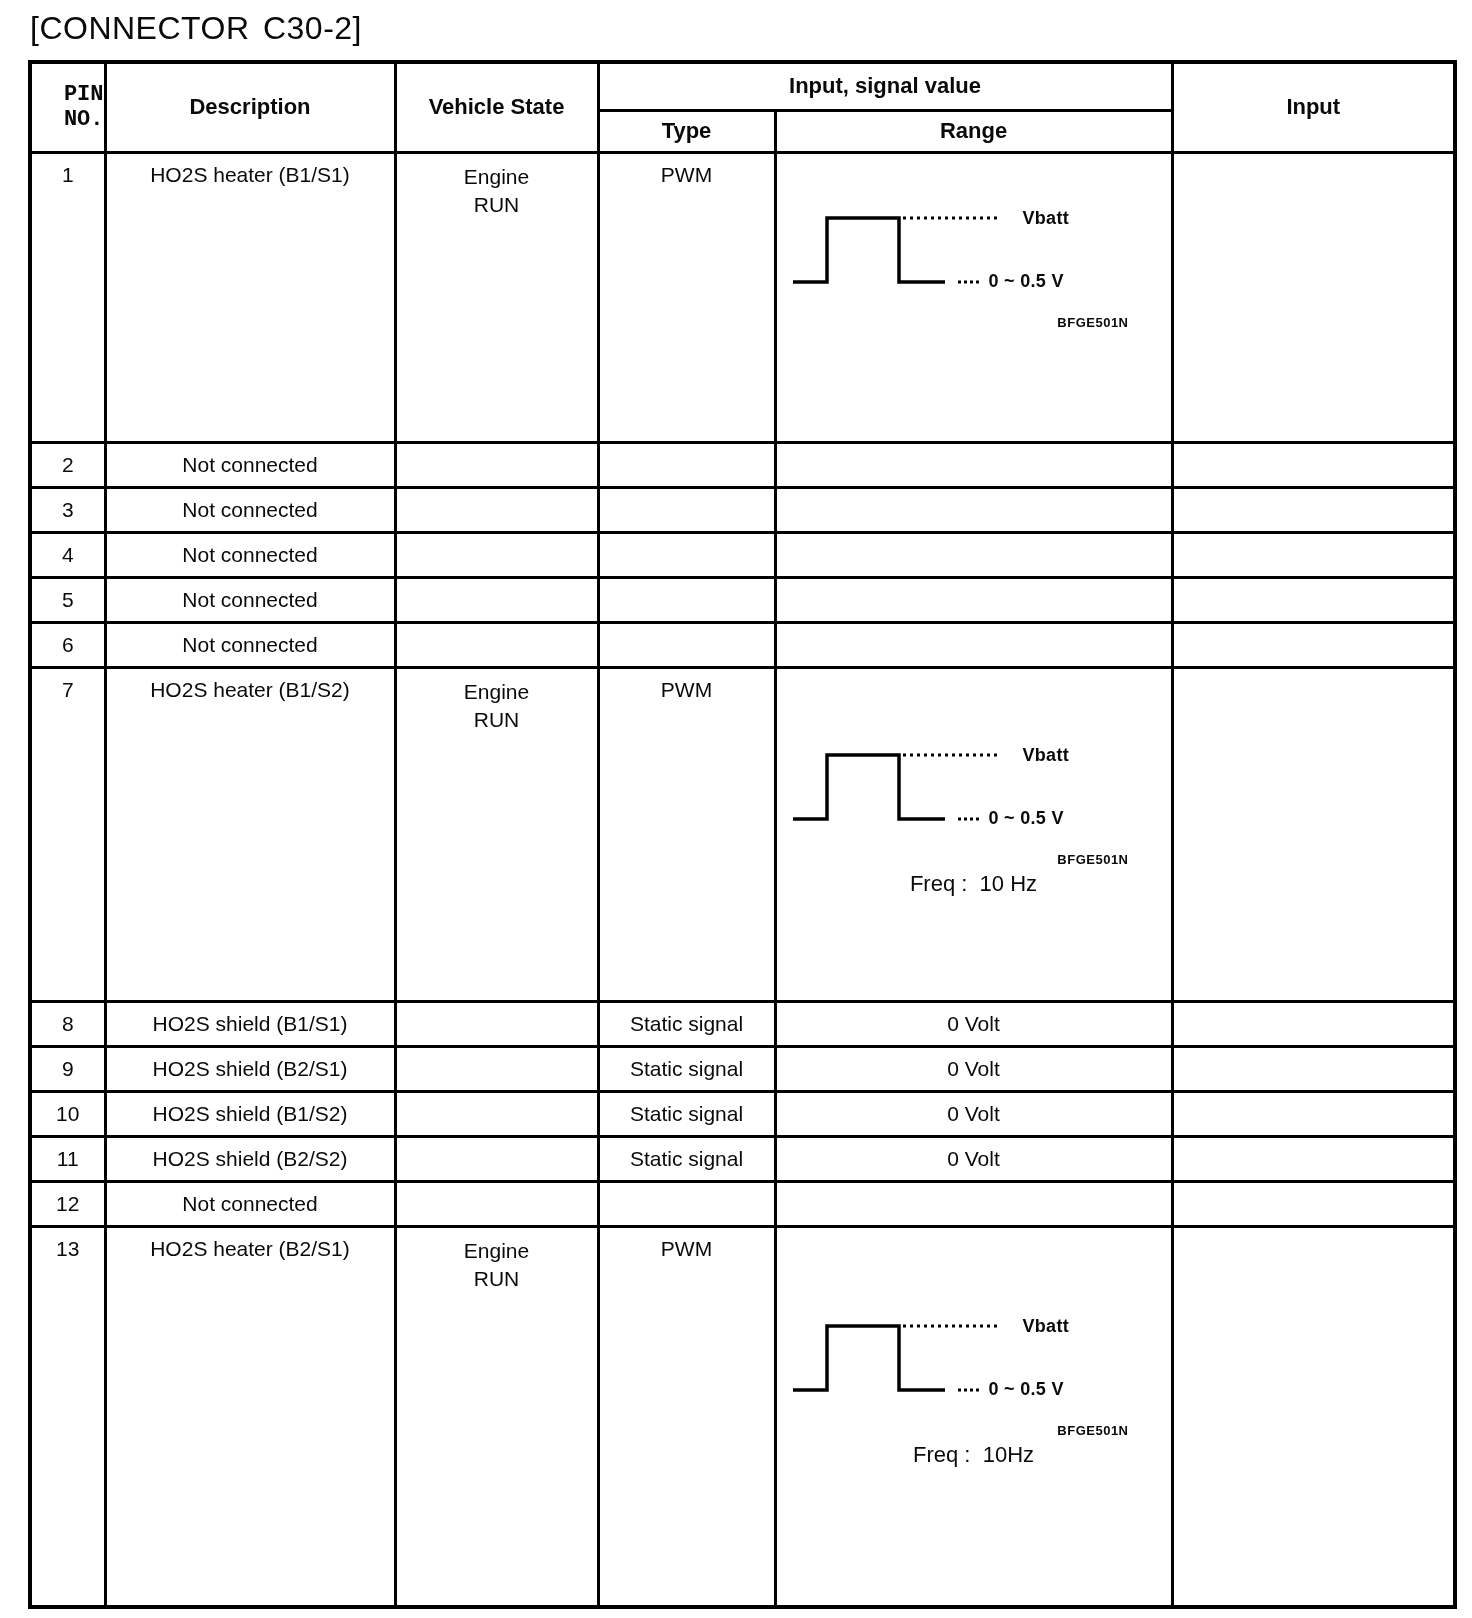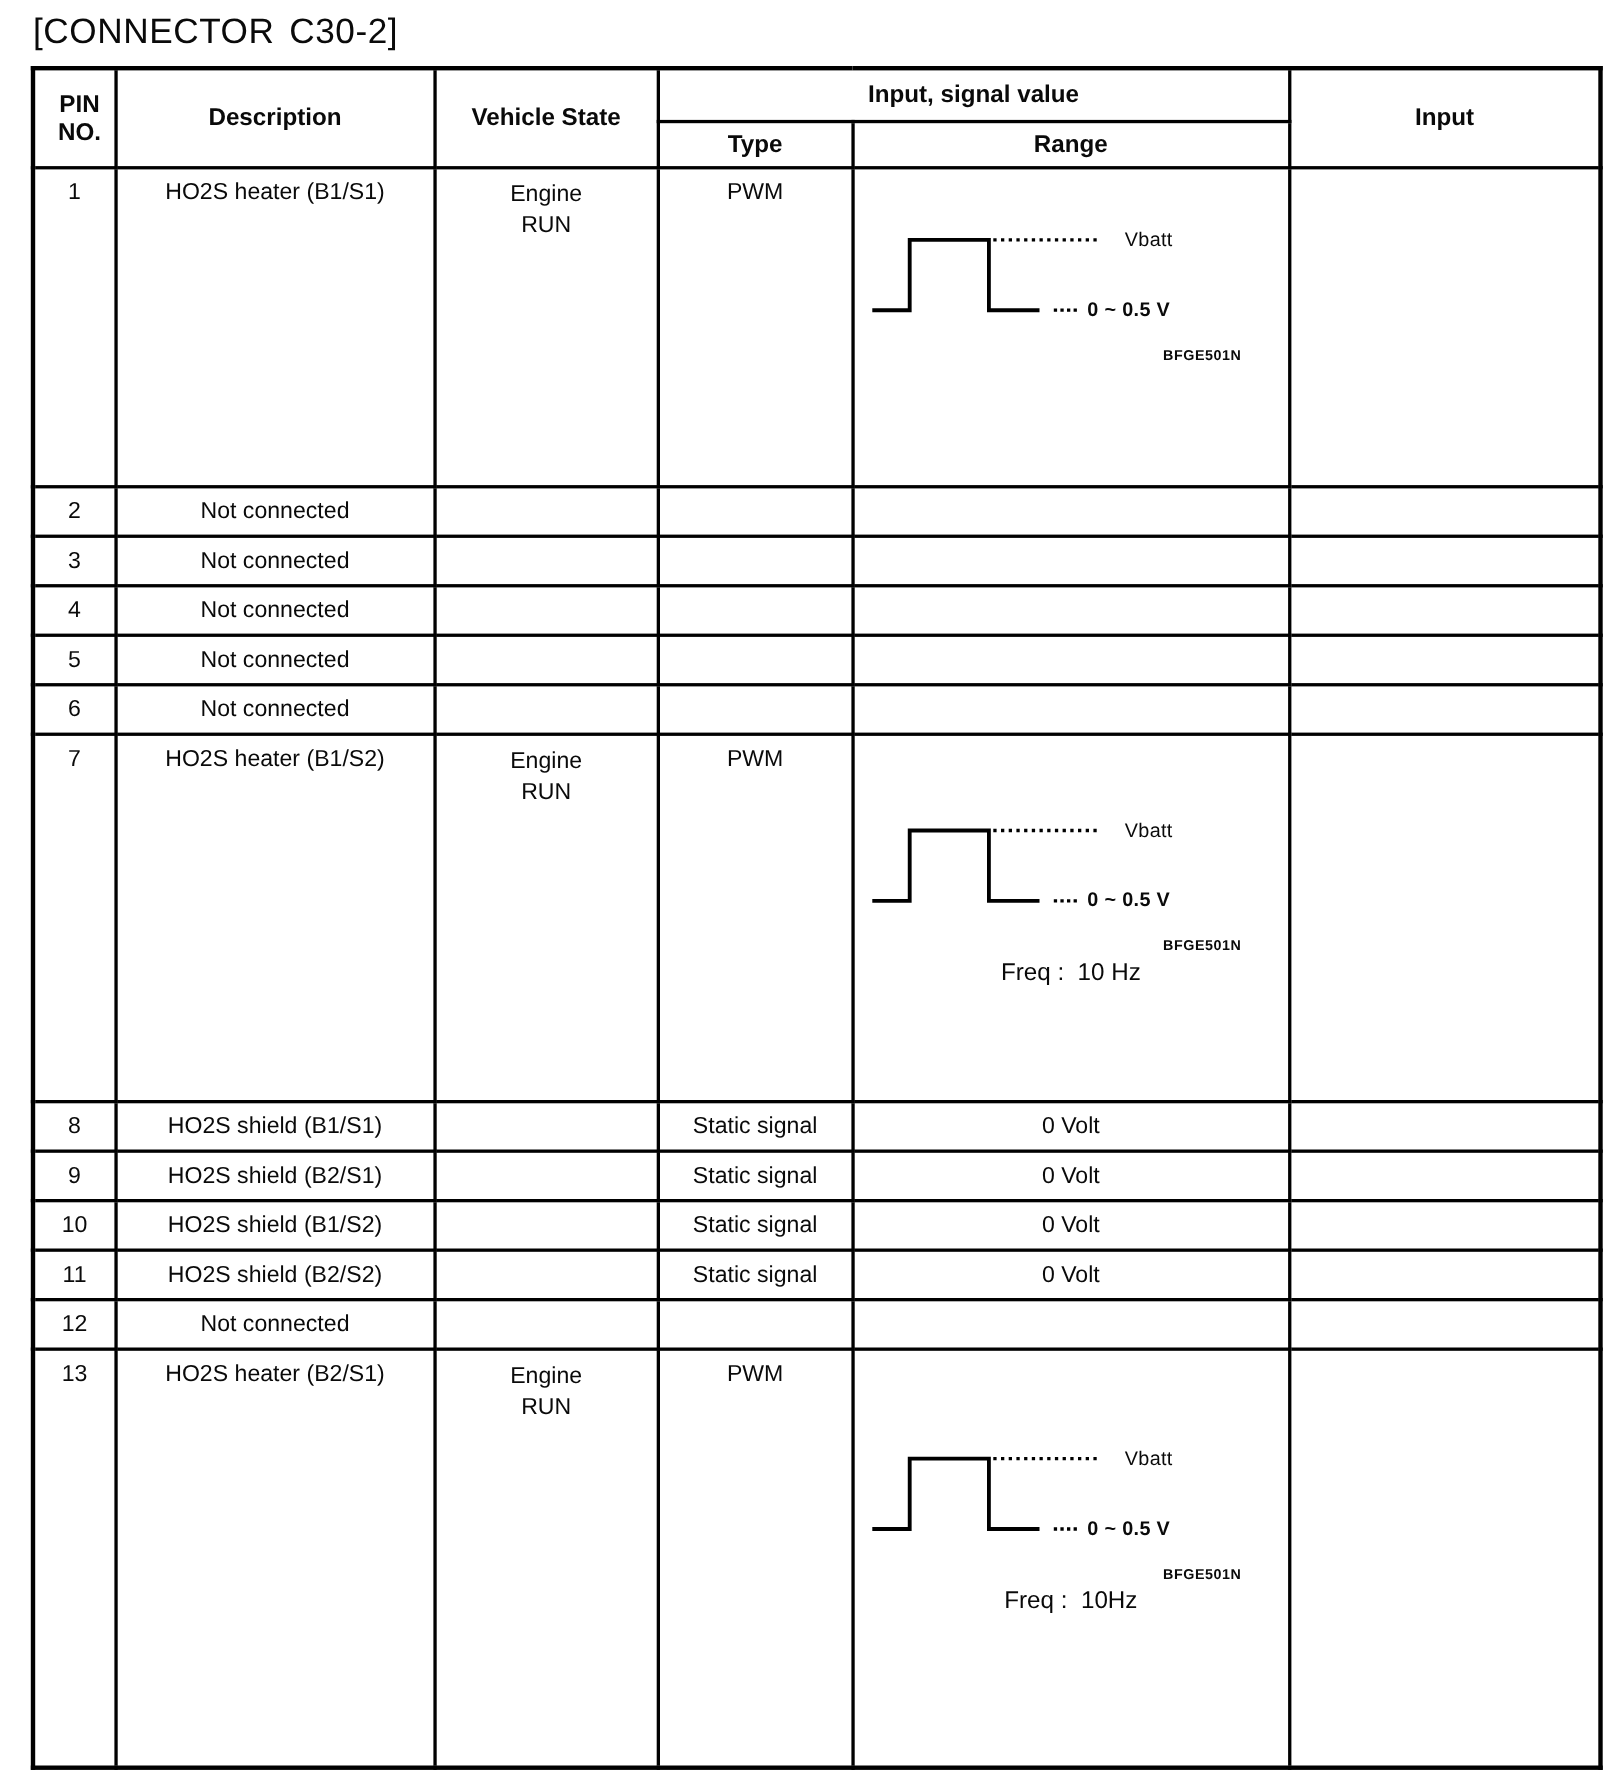--- a/index.html
+++ b/index.html
@@ -42,24 +42,25 @@
   col.c-remark { width: 283px; }
 
   tr.h-top    { height: 48px; }
   tr.h-sub    { height: 42px; }
   tr.r-short  { height: 45px; }
   tr.r-tall1  { height: 290px; }
   tr.r-tall7  { height: 334px; }
   tr.r-tall13 { height: 381px; }
 
   th.pin-head {
-    text-align: center;
+    text-align: right;
     padding-left: 9px;
     vertical-align: middle;
     line-height: 1.15;
+    font-family: Liberation Mono, monospace;
   }
   th.pin-head span { display: block; }
 
   
   tr.tall td { vertical-align: top; padding-top: 9px; }
   td.cell-vs { white-space: pre-line; line-height: 1.35; }
 
   
   td.range-pwm { padding: 0; vertical-align: top; }
   .range-flex {
@@ -73,21 +74,21 @@
     width: 391px;
     height: 128px;
     flex: 0 0 auto;
   }
   .wf-m1  { margin-top: 24px; }
   .wf-m7  { margin-top: 46px; }
   .wf-m13 { margin-top: 58px; }
   .waveform svg { position: absolute; left: 0; top: 0; }
   .wf-high {
     position: absolute; left: 246px; top: 21px;
-    font-size: 18px; font-weight: normal; letter-spacing: 0.3px;
+    font-size: 18px; font-weight: bold; letter-spacing: 0.3px;
   }
   .wf-low {
     position: absolute; left: 212px; top: 84px;
     font-size: 18px; font-weight: bold; letter-spacing: 0.3px;
   }
   .wf-spacer { flex: 1 1 auto; }
   .wf-code {
     flex: 0 0 auto;
     text-align: right;
     padding-right: 42px;

